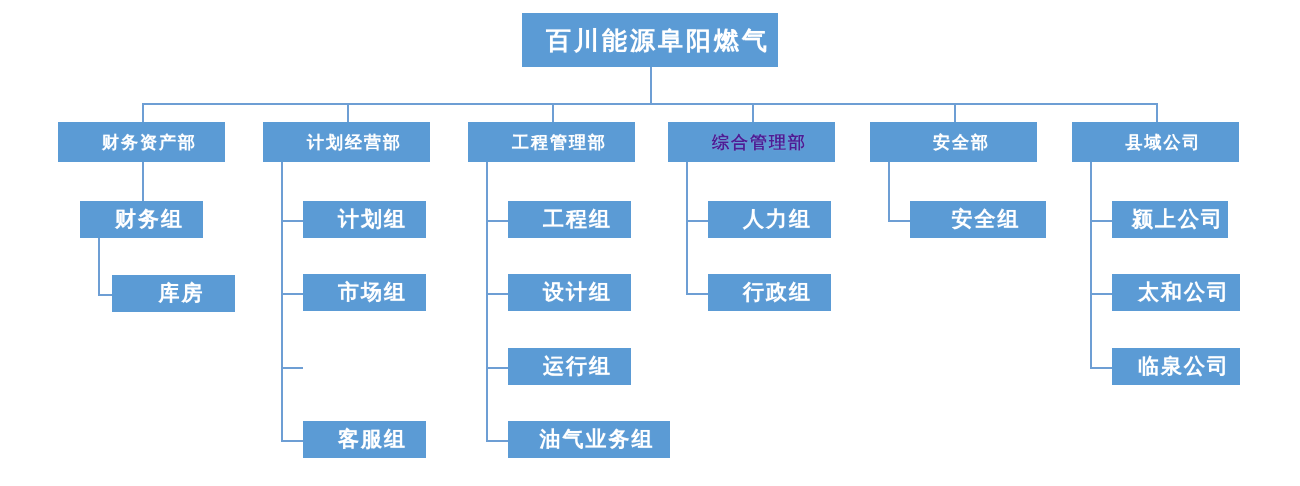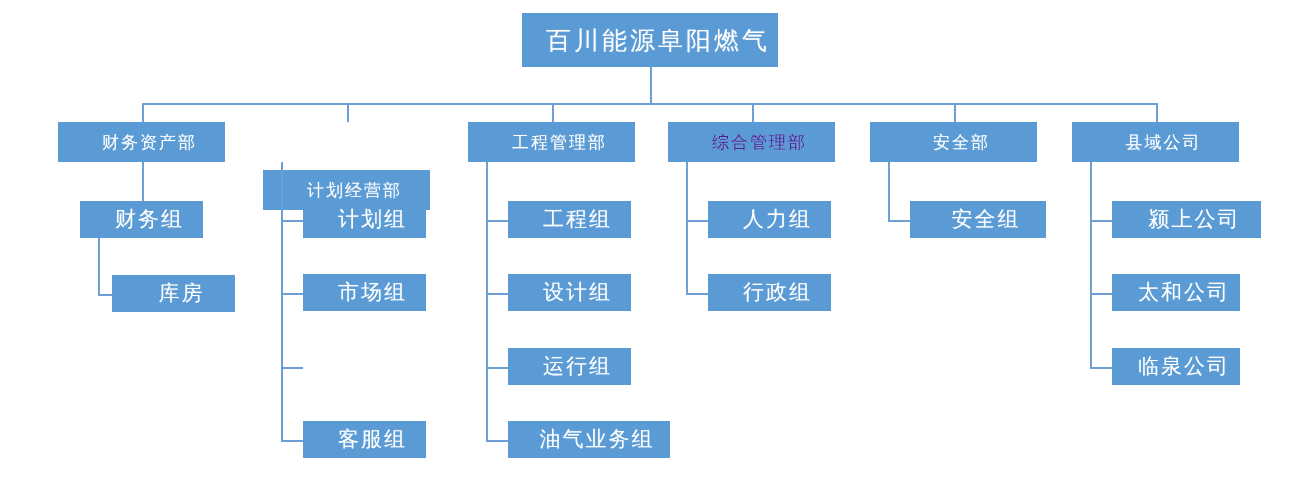--- a/index.html
+++ b/index.html
@@ -15,21 +15,21 @@
     width: 1300px;
     height: 486px;
     background: #ffffff;
     overflow: hidden;
   }
   .node {
     position: absolute;
     box-sizing: border-box;
     background: #5b9bd5;
     color: #ffffff;
-    font-weight: normal;
+    font-weight: bold;
     display: flex;
     align-items: center;
     justify-content: center;
     letter-spacing: 2px;
     text-shadow: 0 0 1px rgba(255,255,255,0.35);
     white-space: nowrap;
     line-height: 1;
     padding-left: 16px;
   }
   .node.root {
@@ -57,21 +57,21 @@
     <div class="connector v" style="left: 650px; top: 67px; height: 38px; background: rgb(109, 158, 212);"></div>
     <div class="connector h" style="left: 141.5px; top: 103px; width: 1014px; background: rgb(109, 158, 212);"></div>
     <div class="connector v" style="left: 141.5px; top: 103px; height: 19px; background: rgb(109, 158, 212);"></div>
     <div class="node dept" style="left: 58px; top: 122px; width: 167px; height: 40px; background: rgb(91, 155, 213); color: rgb(255, 255, 255);">财务资产部</div>
     <div class="connector v" style="left: 141.5px; top: 162px; height: 39px; background: rgb(109, 158, 212);"></div>
     <div class="node team" style="left: 80px; top: 201px; width: 123px; height: 37px; background: rgb(91, 155, 213); color: rgb(255, 255, 255);">财务组</div>
     <div class="connector v" style="left: 98px; top: 238px; height: 57.5px; background: rgb(109, 158, 212);"></div>
     <div class="connector h" style="left: 98px; top: 293.5px; width: 14px; background: rgb(109, 158, 212);"></div>
     <div class="node team" style="left: 112px; top: 275px; width: 123px; height: 37px; background: rgb(91, 155, 213); color: rgb(255, 255, 255);">库房</div>
     <div class="connector v" style="left: 346.5px; top: 103px; height: 19px; background: rgb(109, 158, 212);"></div>
-    <div class="node dept" style="left: 263px; top: 122px; width: 167px; height: 40px; background: rgb(91, 155, 213); color: rgb(255, 255, 255); margin-top: 48px;">计划经营部</div>
+    <div class="node dept" style="left: 263px; top: 122px; width: 167px; height: 40px; background: rgb(91, 155, 213); color: rgb(255, 255, 255);">计划经营部</div>
     <div class="connector v" style="left: 281px; top: 162px; height: 279.5px; background: rgb(109, 158, 212);"></div>
     <div class="connector h" style="left: 281px; top: 219.5px; width: 22px; background: rgb(109, 158, 212);"></div>
     <div class="node team" style="left: 303px; top: 201px; width: 123px; height: 37px; background: rgb(91, 155, 213); color: rgb(255, 255, 255);">计划组</div>
     <div class="connector h" style="left: 281px; top: 292.5px; width: 22px; background: rgb(109, 158, 212);"></div>
     <div class="node team" style="left: 303px; top: 274px; width: 123px; height: 37px; background: rgb(91, 155, 213); color: rgb(255, 255, 255);">市场组</div>
     <div class="connector h" style="left: 281px; top: 366.5px; width: 22px; background: rgb(109, 158, 212);"></div>
     <div class="connector h" style="left: 281px; top: 439.5px; width: 22px; background: rgb(109, 158, 212);"></div>
     <div class="node team" style="left: 303px; top: 421px; width: 123px; height: 37px; background: rgb(91, 155, 213); color: rgb(255, 255, 255);">客服组</div>
     <div class="connector v" style="left: 551.5px; top: 103px; height: 19px; background: rgb(109, 158, 212);"></div>
     <div class="node dept" style="left: 468px; top: 122px; width: 167px; height: 40px; background: rgb(91, 155, 213); color: rgb(255, 255, 255);">工程管理部</div>
@@ -93,18 +93,18 @@
     <div class="node team" style="left: 708px; top: 274px; width: 123px; height: 37px; background: rgb(91, 155, 213); color: rgb(255, 255, 255);">行政组</div>
     <div class="connector v" style="left: 953.5px; top: 103px; height: 19px; background: rgb(109, 158, 212);"></div>
     <div class="node dept" style="left: 870px; top: 122px; width: 167px; height: 40px; background: rgb(91, 155, 213); color: rgb(255, 255, 255);">安全部</div>
     <div class="connector v" style="left: 888px; top: 162px; height: 59.5px; background: rgb(109, 158, 212);"></div>
     <div class="connector h" style="left: 888px; top: 219.5px; width: 22px; background: rgb(109, 158, 212);"></div>
     <div class="node team" style="left: 910px; top: 201px; width: 136px; height: 37px; background: rgb(91, 155, 213); color: rgb(255, 255, 255);">安全组</div>
     <div class="connector v" style="left: 1155.5px; top: 103px; height: 19px; background: rgb(109, 158, 212);"></div>
     <div class="node dept" style="left: 1072px; top: 122px; width: 167px; height: 40px; background: rgb(91, 155, 213); color: rgb(255, 255, 255);">县域公司</div>
     <div class="connector v" style="left: 1090px; top: 162px; height: 206.5px; background: rgb(109, 158, 212);"></div>
     <div class="connector h" style="left: 1090px; top: 219.5px; width: 22px; background: rgb(109, 158, 212);"></div>
-    <div class="node team" style="left: 1112px; top: 201px; width: 149px; height: 37px; background: rgb(91, 155, 213); color: rgb(255, 255, 255);">颍上公司</div>
+    <div class="node team" style="left: 1112px; top: 201px; width: 116px; height: 37px; background: rgb(91, 155, 213); color: rgb(255, 255, 255);">颍上公司</div>
     <div class="connector h" style="left: 1090px; top: 292.5px; width: 22px; background: rgb(109, 158, 212);"></div>
     <div class="node team" style="left: 1112px; top: 274px; width: 128px; height: 37px; background: rgb(91, 155, 213); color: rgb(255, 255, 255);">太和公司</div>
     <div class="connector h" style="left: 1090px; top: 366.5px; width: 22px; background: rgb(109, 158, 212);"></div>
     <div class="node team" style="left: 1112px; top: 348px; width: 128px; height: 37px; background: rgb(91, 155, 213); color: rgb(255, 255, 255);">临泉公司</div>
   </div>
 
 </body></html>

